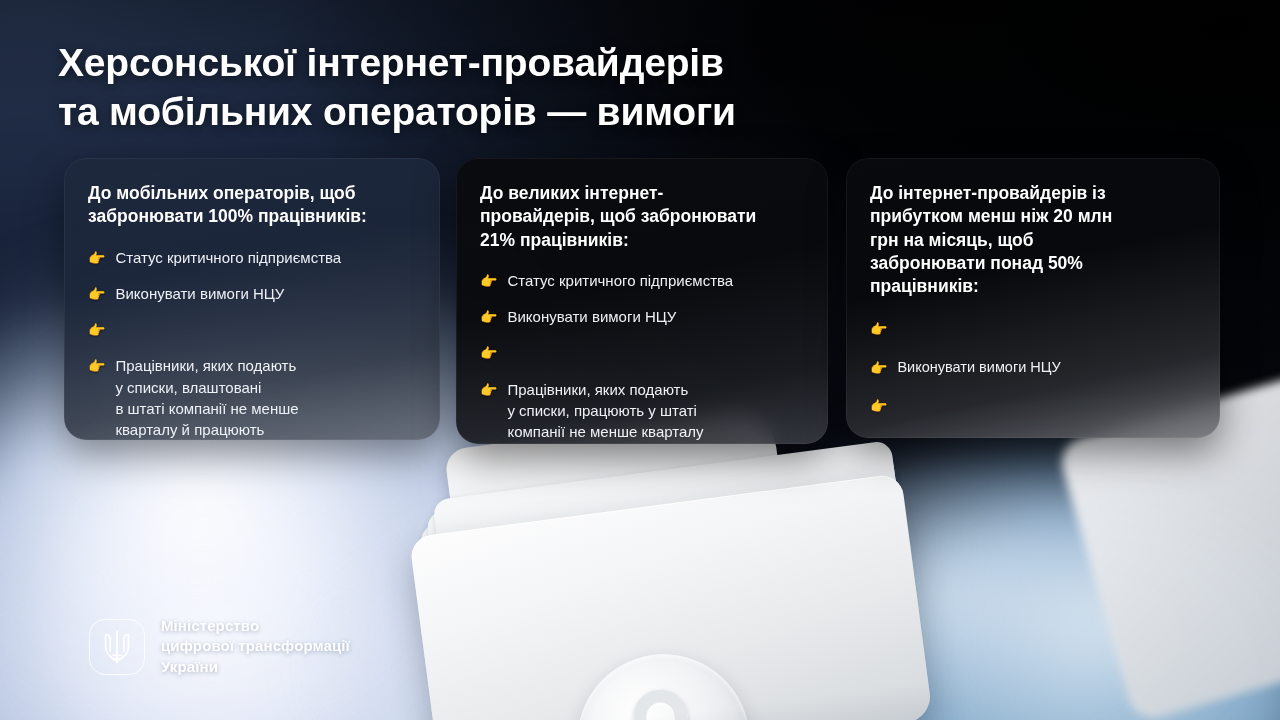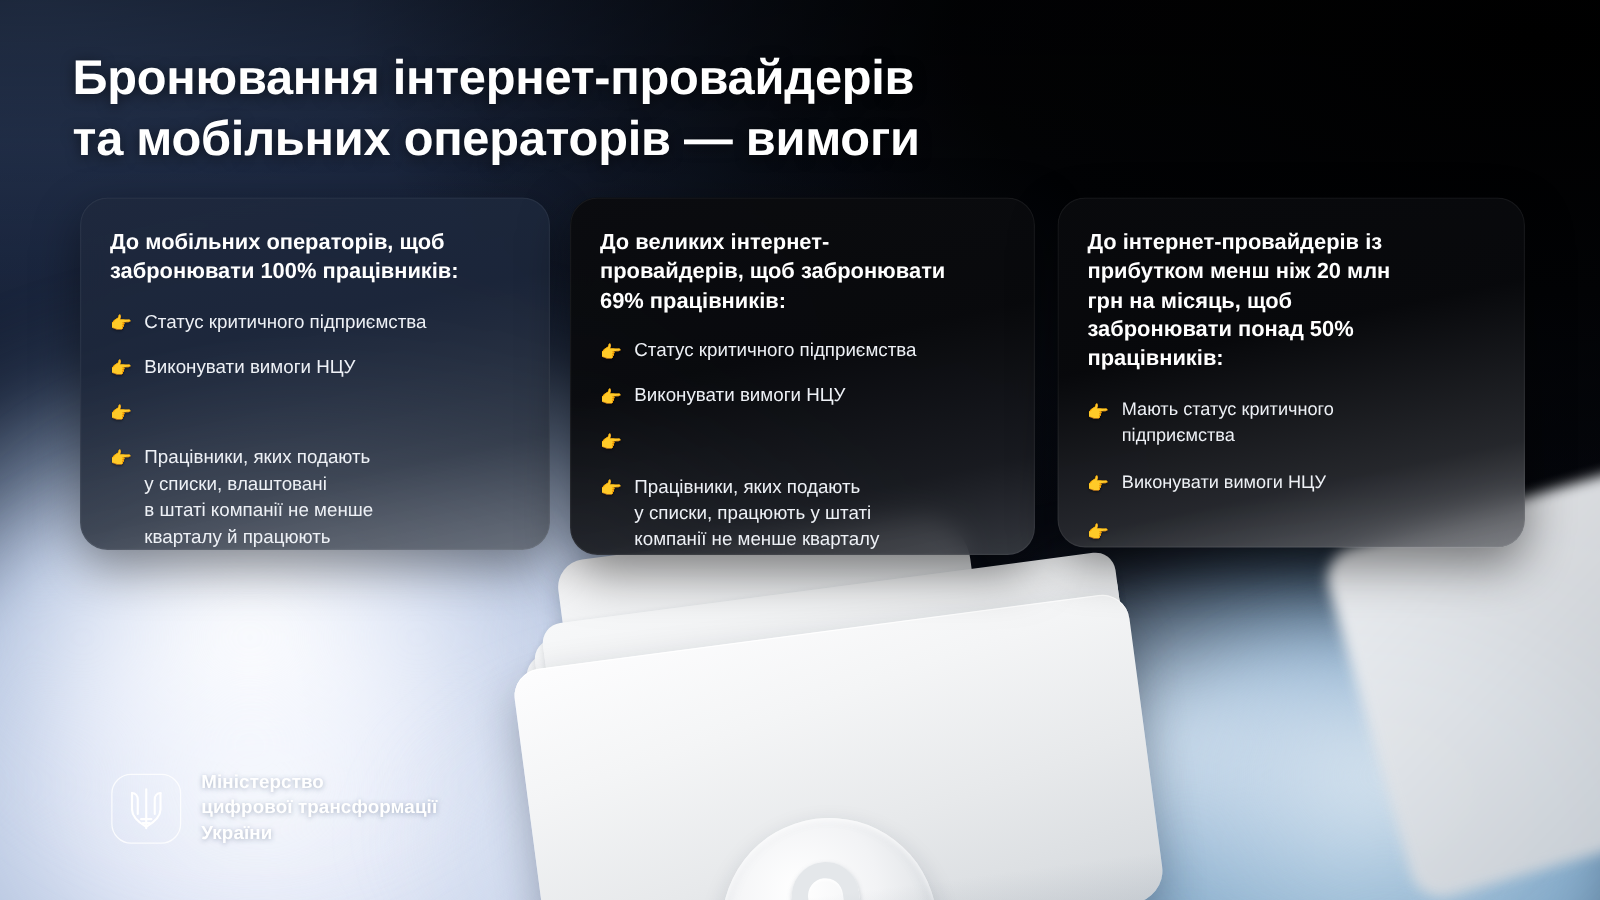--- a/index.html
+++ b/index.html
@@ -303,21 +303,21 @@
             <div class="shackle"></div>
 
           </div>
         </div>
       </div>
     </div>
   </div>
 
   <div class="vignette-top"></div>
 
-  <h1 class="title">Бронювання інтернет-провайдерів
+  <h1 class="title">Херсонської інтернет-провайдерів
 та мобільних операторів — вимоги</h1>
 
   <section class="card card-1">
     <h2 class="card-head">До мобільних операторів, щоб
 забронювати 100% працівників:</h2>
     <ul class="bullets">
       <li class="bullet">
         <span class="bullet-icon">👉</span>
         <span class="bullet-text">Статус критичного підприємства</span>
       </li>
@@ -335,21 +335,21 @@
 в штаті компанії не менше
 кварталу й працюють
 на повну зайнятість</span>
       </li>
     </ul>
   </section>
 
   <section class="card card-2">
     <h2 class="card-head">До великих інтернет-
 провайдерів, щоб забронювати
-69% працівників:</h2>
+21% працівників:</h2>
     <ul class="bullets">
       <li class="bullet">
         <span class="bullet-icon">👉</span>
         <span class="bullet-text">Статус критичного підприємства</span>
       </li>
       <li class="bullet">
         <span class="bullet-icon">👉</span>
         <span class="bullet-text">Виконувати вимоги НЦУ</span>
       </li>
       <li class="bullet">
@@ -367,22 +367,20 @@
 
   <section class="card card-3">
     <h2 class="card-head">До інтернет-провайдерів із
 прибутком менш ніж 20 млн
 грн на місяць, щоб
 забронювати понад 50%
 працівників:</h2>
     <ul class="bullets">
       <li class="bullet">
         <span class="bullet-icon">👉</span>
-        <span class="bullet-text">Мають статус критичного
-підприємства</span>
       </li>
       <li class="bullet">
         <span class="bullet-icon">👉</span>
         <span class="bullet-text">Виконувати вимоги НЦУ</span>
       </li>
       <li class="bullet">
         <span class="bullet-icon">👉</span>
       </li>
     </ul>
   </section>

